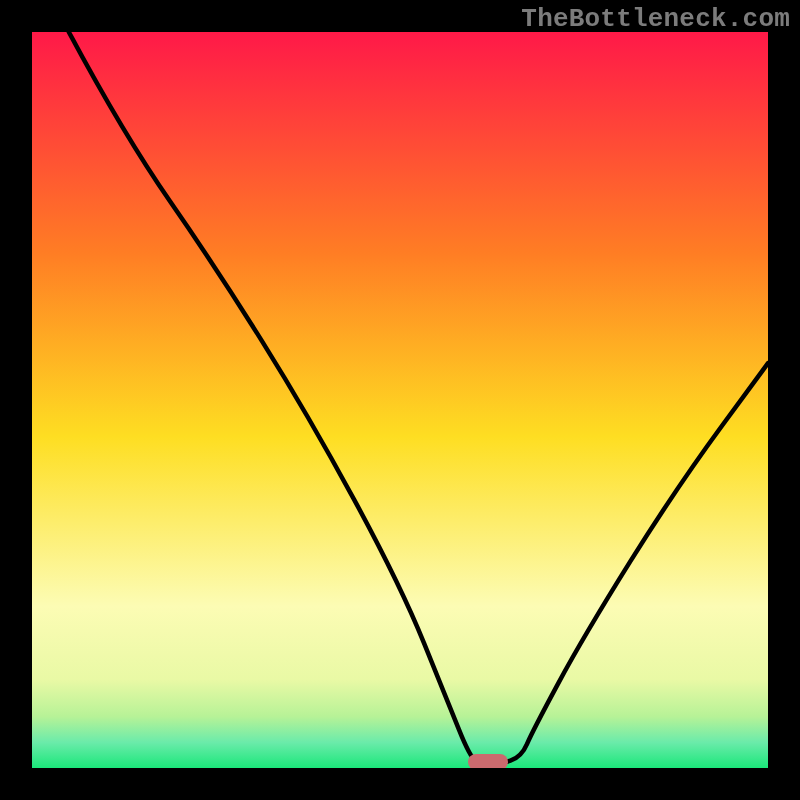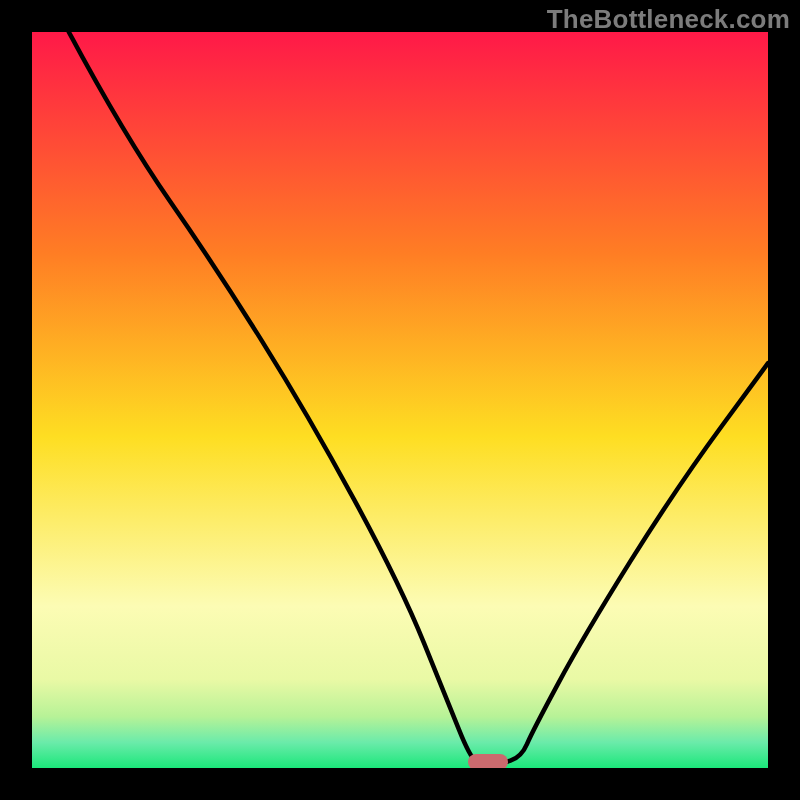--- a/index.html
+++ b/index.html
@@ -13,21 +13,21 @@
   .container {
     position: relative;
     width: 800px;
     height: 800px;
     background: #000;
   }
   .watermark {
     position: absolute;
     top: 4px;
     right: 10px;
-    font-family: Liberation Sans, sans-serif;
+    font-family: Liberation Mono, monospace;
     font-size: 26px;
     font-weight: 600;
     color: #7c7c7c;
     letter-spacing: 0.2px;
     z-index: 5;
   }
   .plot-area {
     position: absolute;
     left: 32px;
     top: 32px;

